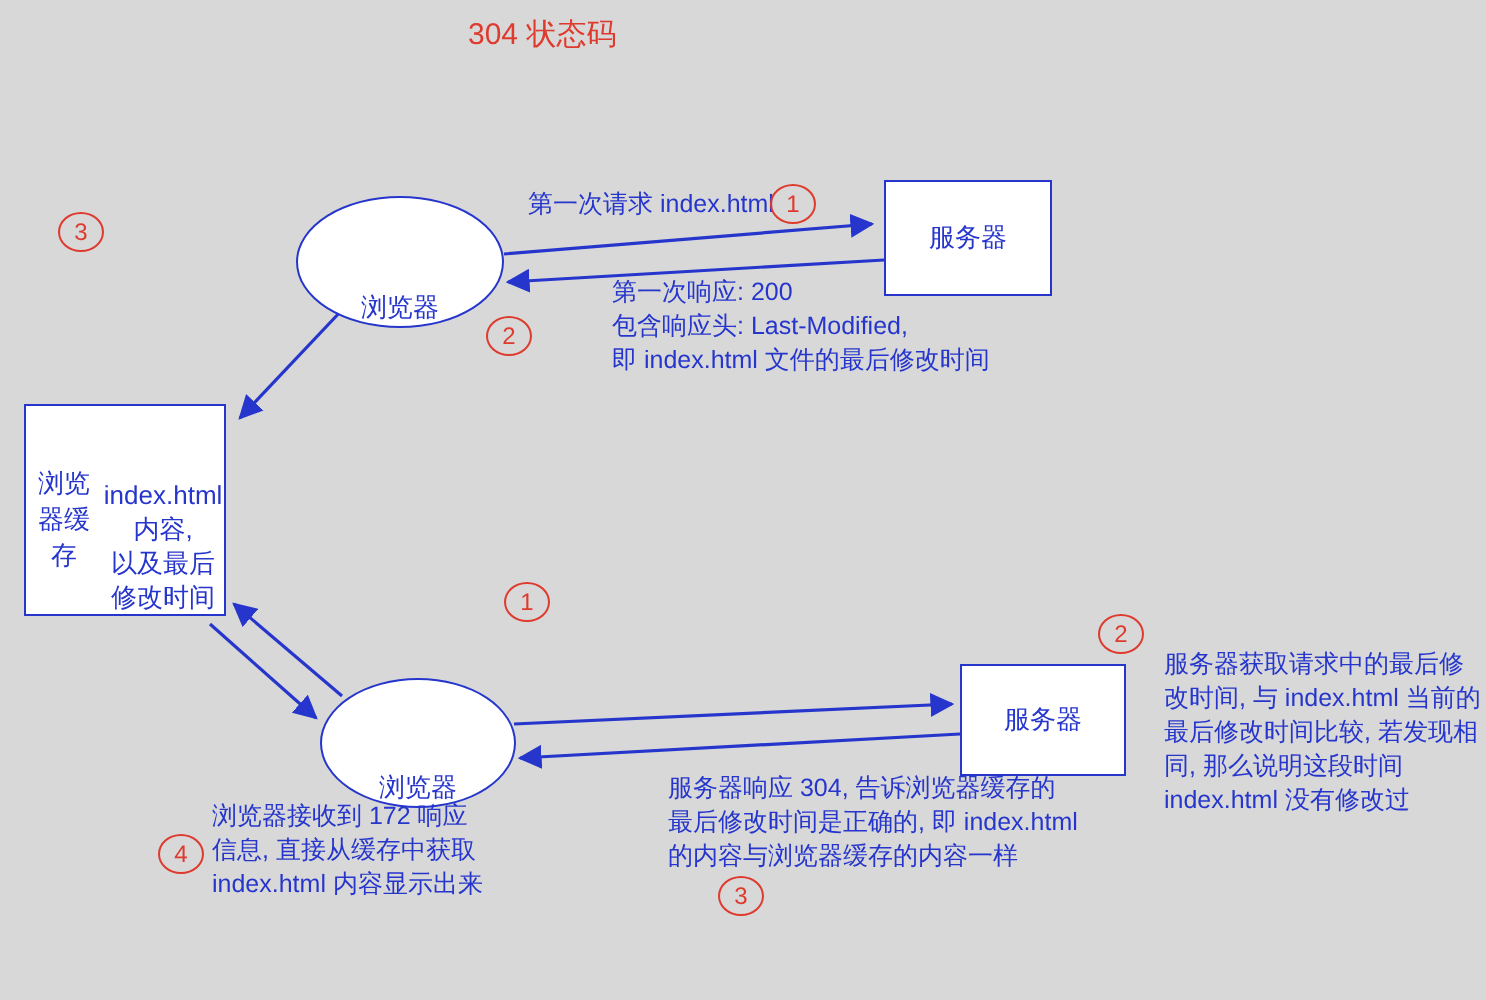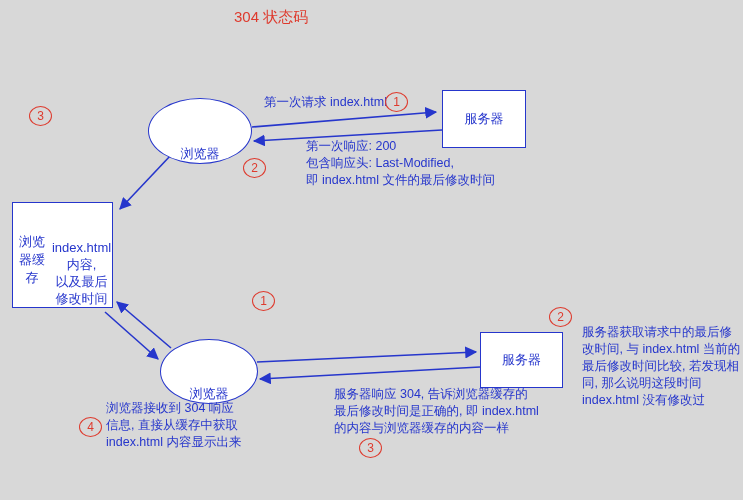--- a/index.html
+++ b/index.html
@@ -120,17 +120,17 @@
 最后修改时间比较, 若发现相
 同, 那么说明这段时间
 index.html 没有修改过</div>
 
   <div class="note" style="left:297px;top:386px;margin-left:37px;">服务器响应 304, 告诉浏览器缓存的
 最后修改时间是正确的, 即 index.html
 的内容与浏览器缓存的内容一样</div>
   <div class="badge" style="left:359px;top:438px;">3</div>
 
   <div class="badge" style="left:79px;top:417px;">4</div>
-  <div class="note" style="left:106px;top:400px;">浏览器接收到 304 响应
+  <div class="note" style="left:106px;top:400px;">浏览器接收到 172 响应
 信息, 直接从缓存中获取
 index.html 内容显示出来</div>
 
 </div>
 
 </body></html>

